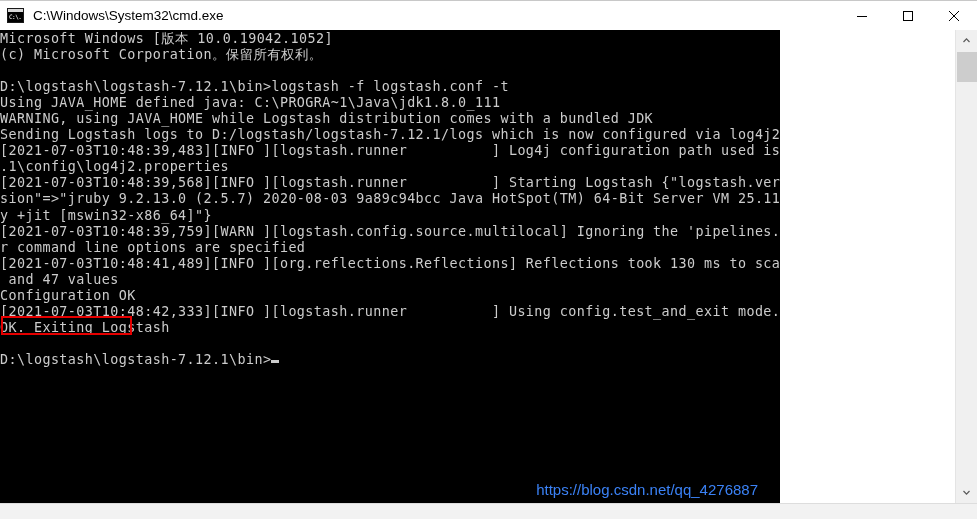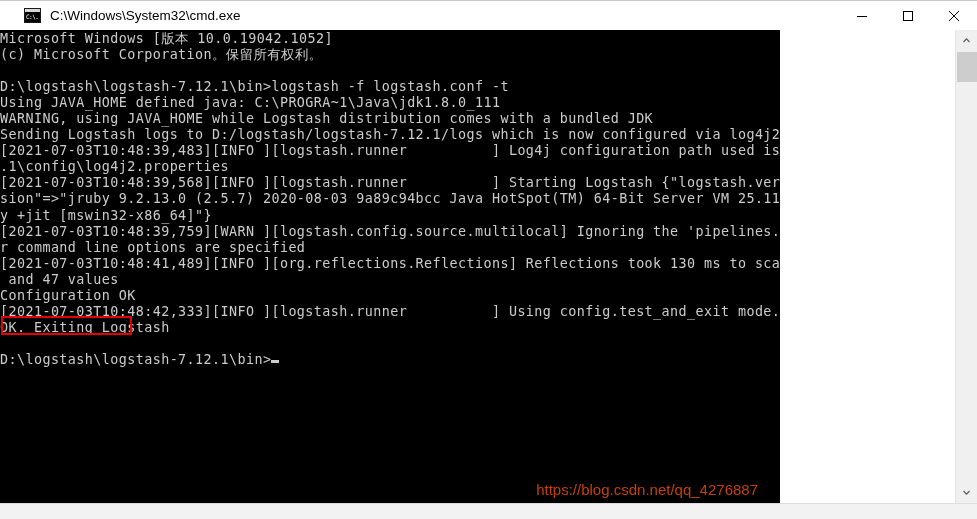--- a/index.html
+++ b/index.html
@@ -32,21 +32,21 @@
     background: #ffffff;
     border-top: 1px solid #c8c8c8;
     box-sizing: border-box;
     display: flex;
     align-items: center;
   }
   #titlebar-left {
     display: flex;
     flex: 1 1 auto;
     min-width: 0;
-    padding-left: 24px;
+    padding-left: 7px;
   }
   .cmd-icon {
     width: 17px;
     height: 15px;
     background: #000000;
     border: 1px solid #1a1a1a;
     box-sizing: border-box;
     position: relative;
     flex: 0 0 auto;
     margin-right: 9px;
@@ -136,21 +136,21 @@
     border: 2px solid #e60000;
     box-sizing: border-box;
     pointer-events: none;
   }
 
   
   #watermark {
     position: absolute;
     right: 22px;
     bottom: 5px;
-    color: #c2410c;
+    color: #3b82f6;
     font-size: 15px;
     font-family: "Liberation Sans", sans-serif;
     white-space: nowrap;
   }
 
   
   #scrollbar {
     position: absolute;
     right: 0;
     top: 30px;

